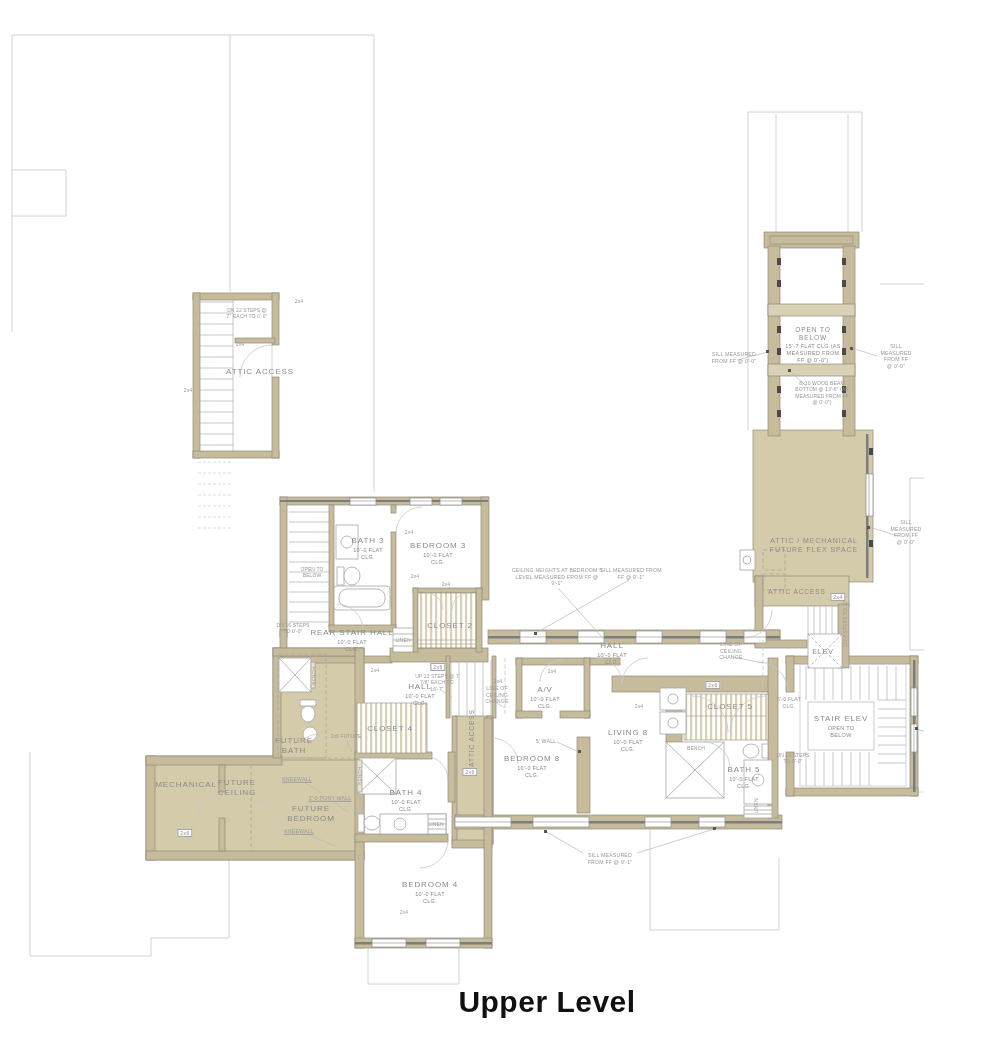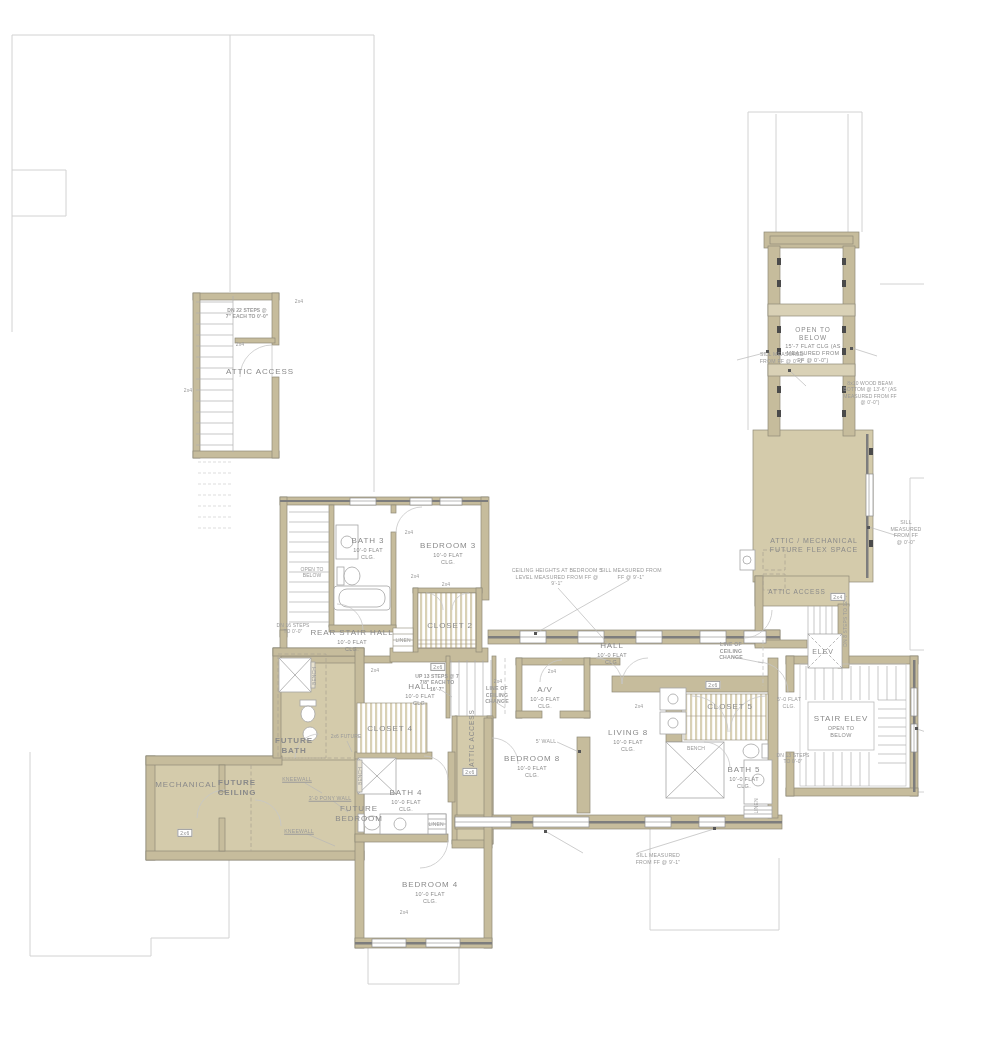--- a/index.html
+++ b/index.html
@@ -6,21 +6,21 @@
   .canvas{position:relative;width:924px;height:1040px;background:#ffffff;overflow:hidden;
           font-family:"Liberation Sans",sans-serif;}
   svg{position:absolute;left:0;top:0;}
   .lbl{position:absolute;transform:translate(-50%,-50%);color:#8d8d8d;text-align:center;
        font-size:6.5px;letter-spacing:.4px;line-height:1.25;white-space:normal;}
   .room{font-size:8px;letter-spacing:.9px;color:#8a8a8a;}
   .room .nm{display:block;}
   .room .sub{display:block;font-size:5.5px;letter-spacing:.3px;max-width:42px;margin:1px auto 0;}
   .ann{font-size:5.2px;letter-spacing:.2px;color:#9a9a9a;}
   .tiny{font-size:5px;color:#9a9a9a;letter-spacing:.1px;}
-  .w36{max-width:36px;} .w44{max-width:44px;font-weight:bold;} .w56{max-width:56px;margin-left:48px;} .w66{max-width:66px;} .w92{max-width:92px;}
+  .w36{max-width:36px;} .w44{max-width:44px;} .w56{max-width:56px;} .w66{max-width:66px;} .w92{max-width:92px;}
   .und{text-decoration:underline;}
   .vert{transform:translate(-50%,-50%) rotate(-90deg);}
   .boxed{background:#fff;border:.5px solid #9a9a9a;padding:0 2px;font-size:5px;color:#8d8d8d;}
   .title{position:absolute;transform:translate(-50%,-50%);font-size:30px;font-weight:700;
          color:#101010;letter-spacing:.5px;white-space:nowrap;}
 </style>
 </head>
 <body>
 
 <div class="canvas">
@@ -317,21 +317,21 @@
 
 <div class="lbl room" style="left:260px;top:372px">
       <span class="nm">ATTIC ACCESS</span>
     </div>
 <div class="lbl tiny w44" style="left:247px;top:313px">DN 22 STEPS @ 7" EACH TO 0'-0"</div>
 
 <div class="lbl room" style="left:368px;top:548px">
       <span class="nm">BATH 3</span>
       <span class="sub">10'-0 FLAT CLG.</span>
     </div>
-<div class="lbl room" style="left:448px;top:553px">
+<div class="lbl room" style="left:438px;top:553px">
       <span class="nm">BEDROOM 3</span>
       <span class="sub">10'-0 FLAT CLG.</span>
     </div>
 <div class="lbl tiny w36" style="left:312px;top:572px">OPEN TO BELOW</div>
 <div class="lbl room" style="left:352px;top:640px">
       <span class="nm">REAR STAIR HALL</span>
       <span class="sub">10'-0 FLAT CLG.</span>
     </div>
 <div class="lbl tiny w36" style="left:293px;top:628px">DN 16 STEPS TO 0'-0"</div>
 <div class="lbl room" style="left:450px;top:626px">
@@ -455,14 +455,15 @@
 <div class="lbl tiny" style="left:552px;top:671px">2x4</div>
 <div class="lbl tiny" style="left:639px;top:706px">2x4</div>
 <div class="lbl tiny" style="left:404px;top:912px">2x4</div>
 
 <div class="lbl boxed" style="left:438px;top:667px">2x6</div>
 <div class="lbl boxed" style="left:470px;top:772px">2x6</div>
 <div class="lbl boxed" style="left:713px;top:685px">2x6</div>
 <div class="lbl boxed" style="left:185px;top:833px">2x6</div>
 <div class="lbl boxed" style="left:838px;top:597px">2x4</div>
 
+<div class="title" style="left:547px;top:1002px">Upper Level</div>
 
 </div>
 
 </body></html>

